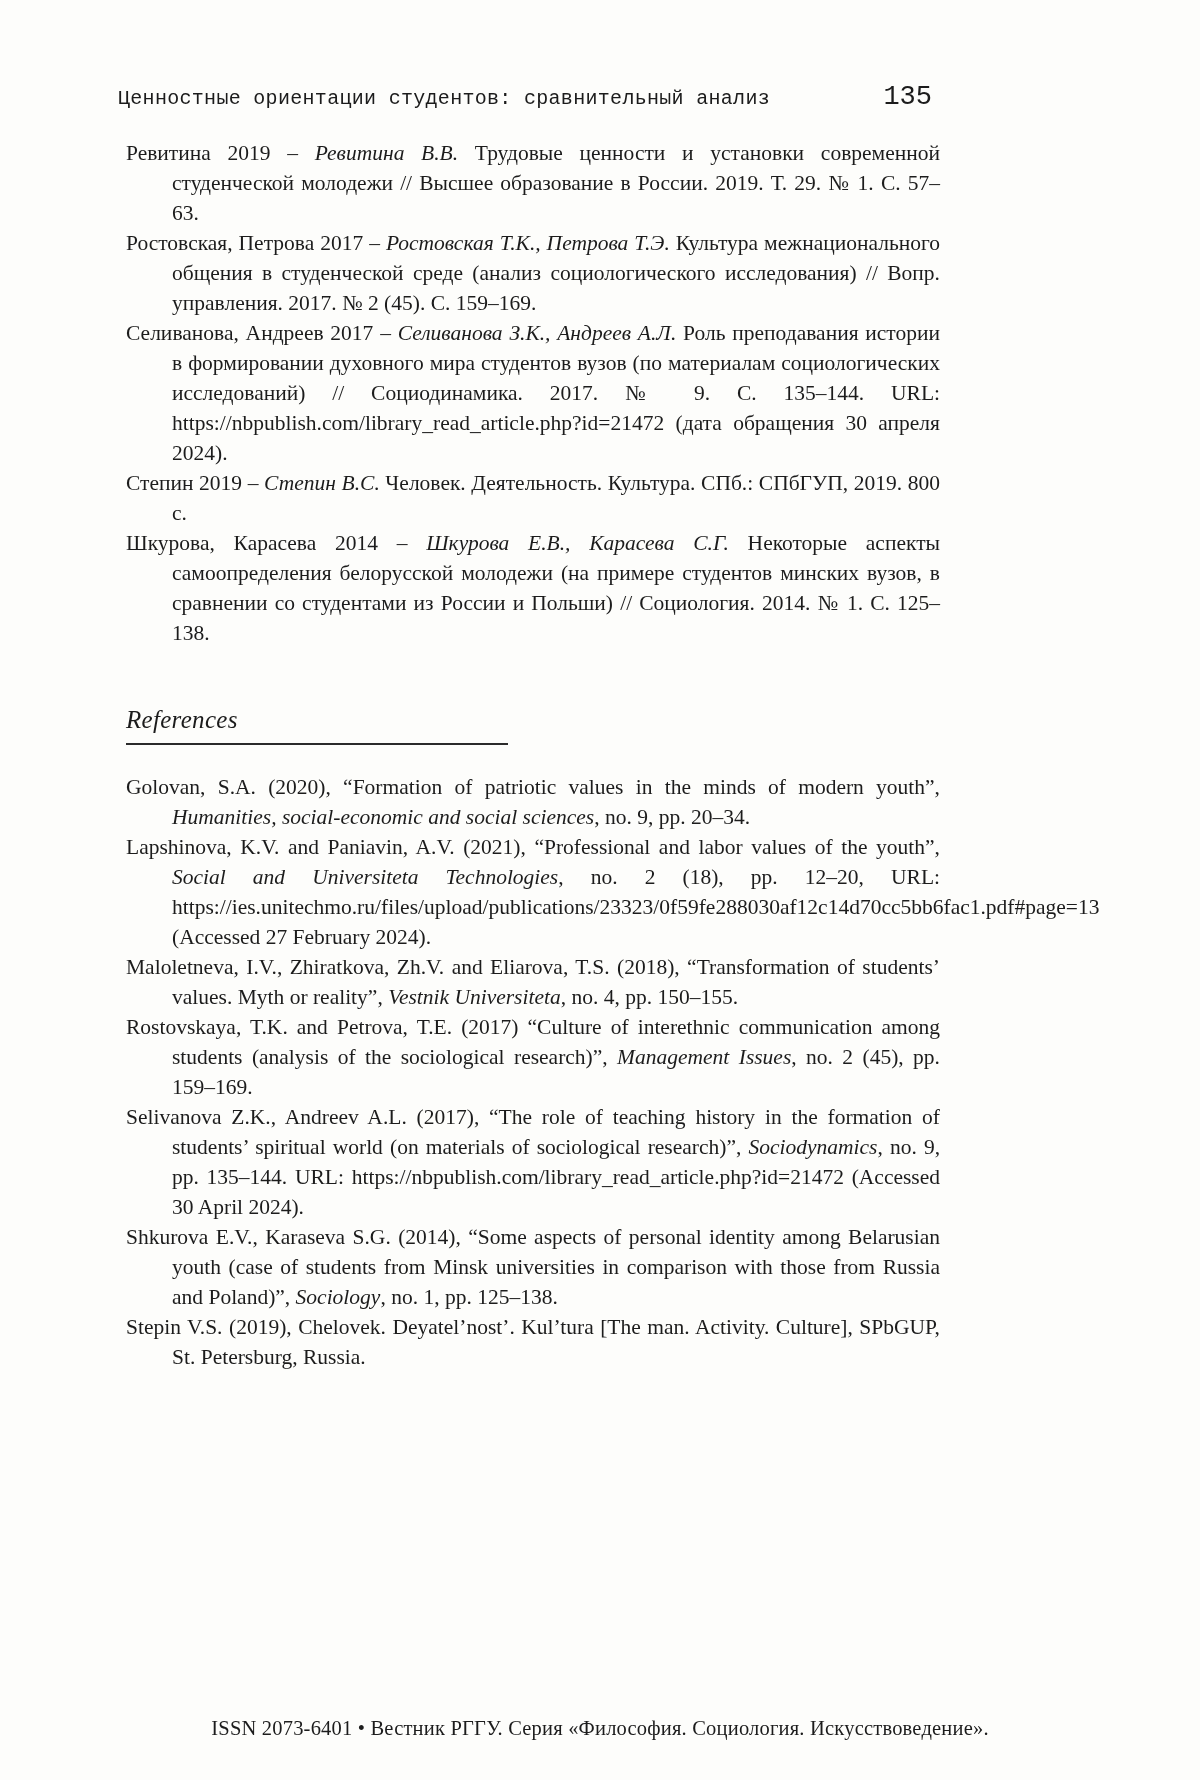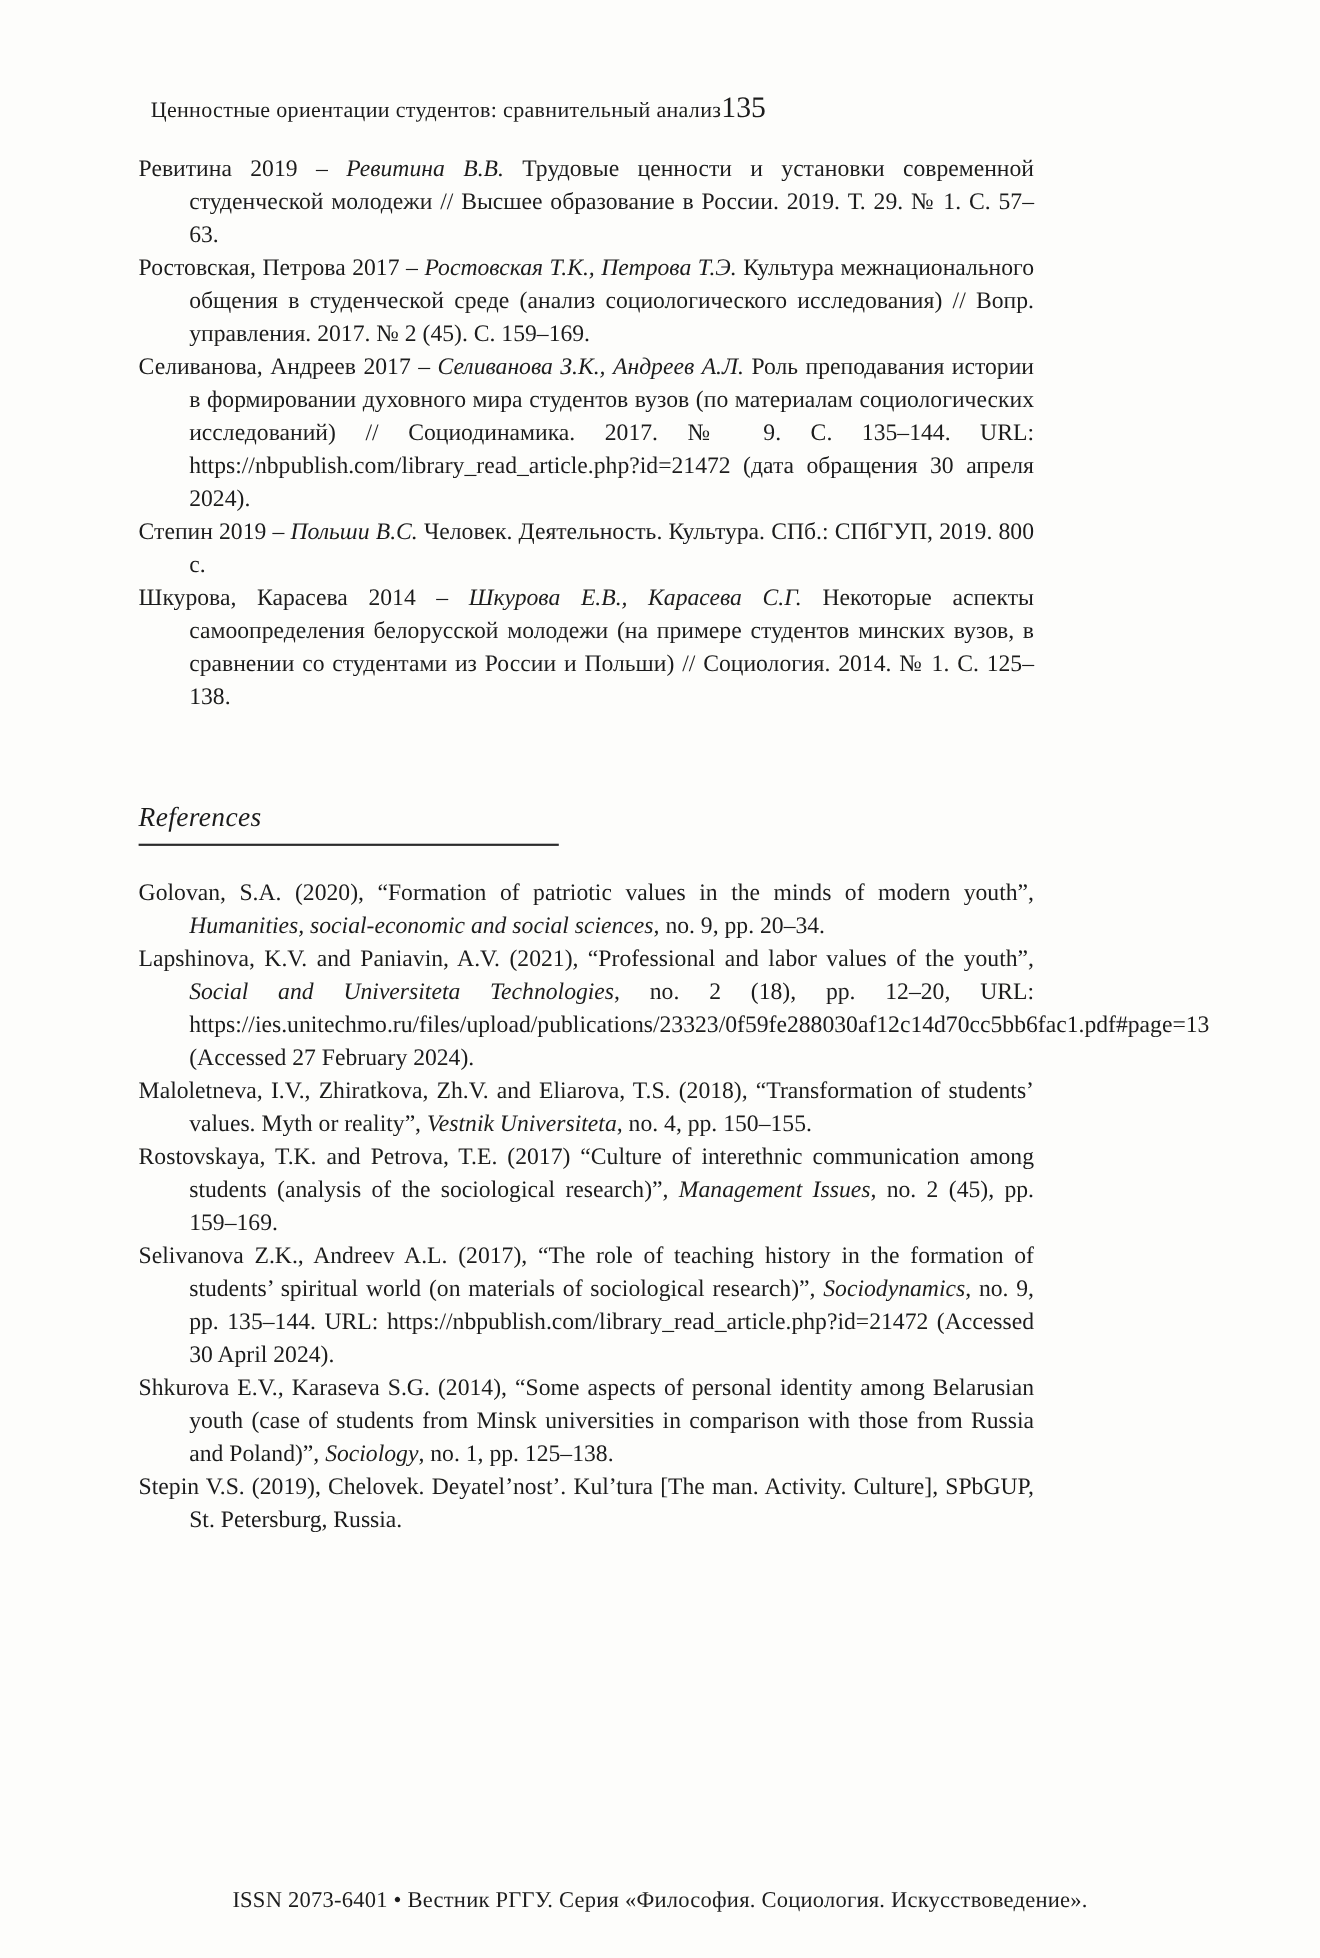--- a/index.html
+++ b/index.html
@@ -8,24 +8,26 @@
     width: 1200px;
     height: 1780px;
     position: relative;
     font-family: "Liberation Serif", serif;
     color: #1c1c1c;
     overflow: hidden;
   }
   .running-header {
     position: absolute;
     top: 82px;
-    left: 137px;
+    left: 118px;
     width: 814px;
     display: flex;
+    justify-content: space-between;
     align-items: baseline;
+    font-family: Liberation Mono, monospace;
   }
   .running-title {
     font-size: 20px;
     letter-spacing: 0.3px;
   }
   .page-number {
     font-size: 27px;
   }
   .content {
     position: absolute;
@@ -38,21 +40,21 @@
     line-height: 30px;
     text-align: justify;
     padding-left: 46px;
     text-indent: -46px;
   }
   .ref-entry em { font-style: italic; }
   .references-heading {
     font-style: italic;
     font-weight: normal;
     font-size: 25px;
-    margin-top: 82px;
+    margin-top: 58px;
     letter-spacing: 0.3px;
   }
   .heading-rule {
     width: 382px;
     border-bottom: 2px solid #2b2b2b;
     margin-top: 9px;
   }
   #english-refs { margin-top: 27px; }
   .page-footer {
     position: absolute;
@@ -71,21 +73,21 @@
 <header class="running-header">
   <span class="running-title">Ценностные ориентации студентов: сравнительный анализ</span>
   <span class="page-number">135</span>
 </header>
 
 <main class="content">
   <section class="ref-list" id="russian-refs">
       <p class="ref-entry"><span>Ревитина 2019 – </span><em>Ревитина В.В.</em><span> Трудовые ценности и установки современной студенческой молодежи // Высшее образование в России. 2019. Т. 29. № 1. С. 57–63.</span></p>
       <p class="ref-entry"><span>Ростовская, Петрова 2017 – </span><em>Ростовская Т.К., Петрова Т.Э.</em><span> Культура межнационального общения в студенческой среде (анализ социологического исследования) // Вопр. управления. 2017. № 2 (45). С. 159–169.</span></p>
       <p class="ref-entry"><span>Селиванова, Андреев 2017 – </span><em>Селиванова З.К., Андреев А.Л.</em><span> Роль преподавания истории в формировании духовного мира студентов вузов (по материалам социологических исследований) // Социодинамика. 2017. № 9. С. 135–144. URL: https://nbpublish.com/library_read_article.php?id=21472 (дата обращения 30 апреля 2024).</span></p>
-      <p class="ref-entry"><span>Степин 2019 – </span><em>Польши В.С.</em><span> Человек. Деятельность. Культура. СПб.: СПбГУП, 2019. 800 с.</span></p>
+      <p class="ref-entry"><span>Степин 2019 – </span><em>Степин В.С.</em><span> Человек. Деятельность. Культура. СПб.: СПбГУП, 2019. 800 с.</span></p>
       <p class="ref-entry"><span>Шкурова, Карасева 2014 – </span><em>Шкурова Е.В., Карасева С.Г.</em><span> Некоторые аспекты самоопределения белорусской молодежи (на примере студентов минских вузов, в сравнении со студентами из России и Польши) // Социология. 2014. № 1. С. 125–138.</span></p>
     </section>
 
   <h2 class="references-heading">References</h2>
   <div class="heading-rule"></div>
 
   <section class="ref-list" id="english-refs">
       <p class="ref-entry"><span>Golovan, S.A. (2020), “Formation of patriotic values in the minds of modern youth”, </span><em>Humanities, social-economic and social sciences</em><span>, no. 9, pp. 20–34.</span></p>
       <p class="ref-entry"><span>Lapshinova, K.V. and Paniavin, A.V. (2021), “Professional and labor values of the youth”, </span><em>Social and Universiteta Technologies</em><span>, no. 2 (18), pp. 12–20, URL: https://ies.unitechmo.ru/files/upload/publications/23323/0f59fe288030af12c14d70cc5bb6fac1.pdf#page=13 (Accessed 27 February 2024).</span></p>
       <p class="ref-entry"><span>Maloletneva, I.V., Zhiratkova, Zh.V. and Eliarova, T.S. (2018), “Transformation of students’ values. Myth or reality”, </span><em>Vestnik Universiteta</em><span>, no. 4, pp. 150–155.</span></p>

